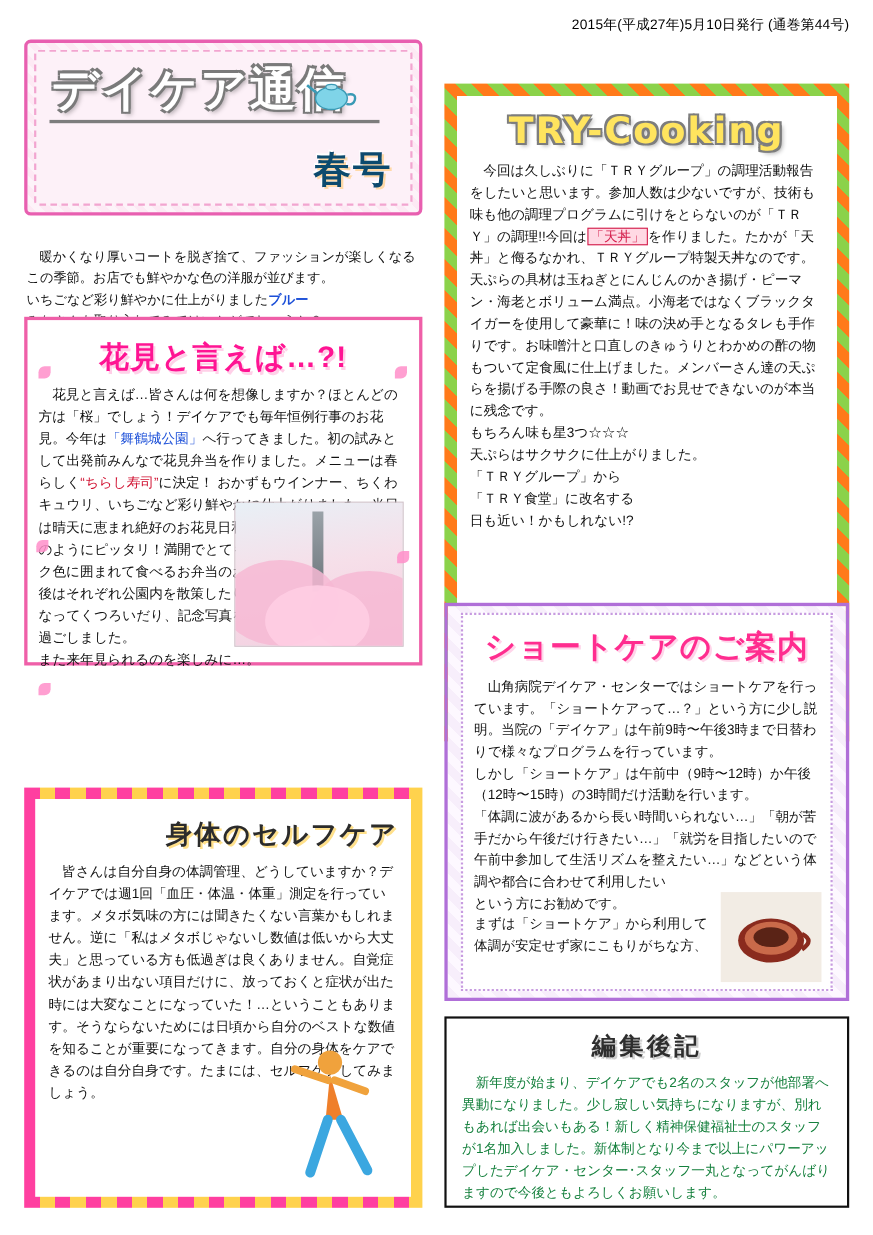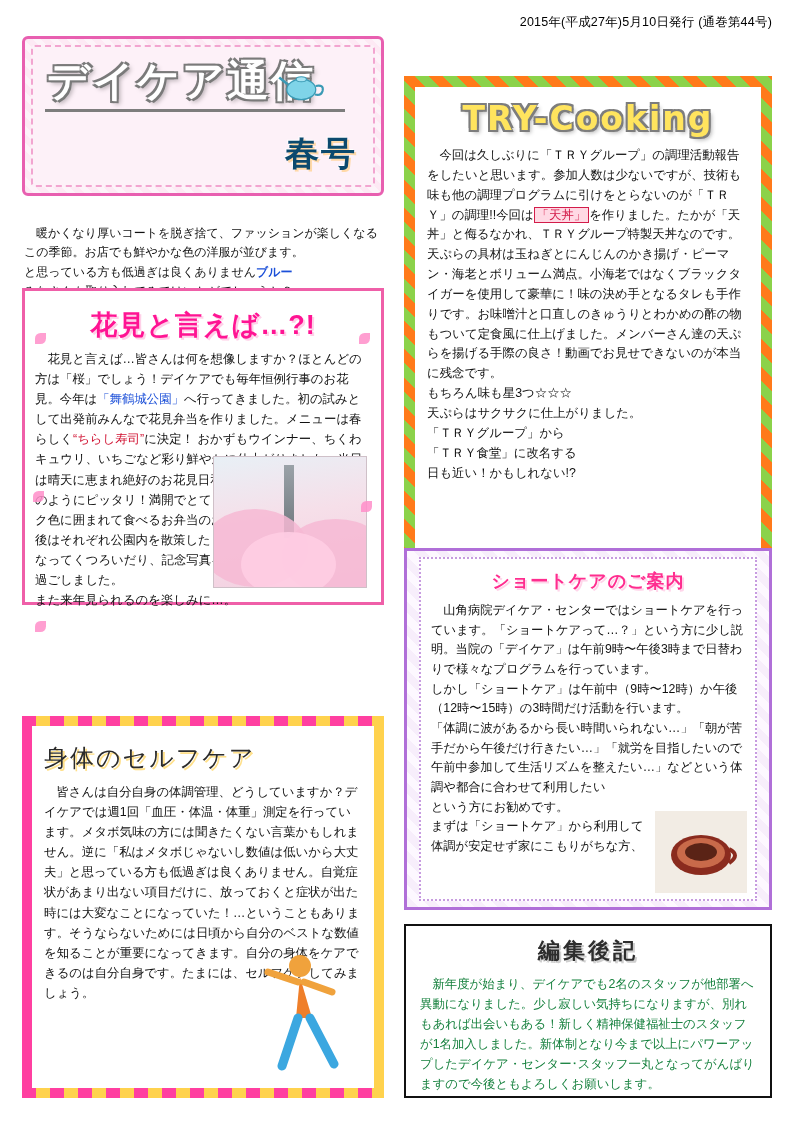--- a/index.html
+++ b/index.html
@@ -147,23 +147,23 @@
     position: absolute;
     left: 22px; top: 716px;
     width: 362px; height: 382px;
     border: 10px solid transparent;
     background:
       linear-gradient(#fff,#fff) padding-box,
       repeating-linear-gradient(90deg,#ff3fa0 0 14px,#ffd24d 14px 28px) border-box;
     padding: 6px 12px;
   }
   .self-care-title {
-    text-align: left;
+    text-align: right;
     font-size: 24px;
-    font-weight: normal;
+    font-weight: bold;
     color: #2b2b2b;
     text-shadow: 2px 2px 0 #ffe08a, -1px -1px 0 #fff;
     margin: 10px 0 8px;
     letter-spacing: 2px;
   }
   .self-care-body {
     font-size: 12.4px;
     line-height: 1.62;
     color: #111;
   }
@@ -236,21 +236,21 @@
   }
   .short-care-inner {
     width: 100%; height: 100%;
     border: 2px dotted #c79be0;
     background: #fff;
     padding: 8px 10px;
     position: relative;
   }
   .short-care-title {
     text-align: center;
-    font-size: 18px;
+    font-size: 28px;
     font-weight: bold;
     color: #ff2d8f;
     text-shadow: 2px 2px 0 #ffd5ea, -1px -1px 0 #fff;
     margin: 2px 0 8px;
     letter-spacing: 1px;
   }
   .short-care-body {
     font-size: 12.3px;
     line-height: 1.6;
     color: #111;
@@ -302,21 +302,21 @@
         <path d="M45 20 q10 -2 8 6 q-2 6 -9 4" fill="none" stroke="#3a9ab5" stroke-width="2.5"></path>
         <path d="M12 18 L2 10" stroke="#3a9ab5" stroke-width="3" fill="none"></path>
         <ellipse cx="28" cy="12" rx="6" ry="3" fill="#a8e4f2" stroke="#3a9ab5" stroke-width="1.2"></ellipse>
       </svg>
     </div>
   </div>
 
   <div class="intro">
     <p>　暖かくなり厚いコートを脱ぎ捨て、ファッションが楽しくなるこの季節。お店でも鮮やかな色の洋服が並びます。</p>
     <p>
-      <span>と思っている方も低過ぎは良くありません</span><span class="blue">ブルー</span>
+      <span>いちごなど彩り鮮やかに仕上がりました</span><span class="blue">ブルー</span>
     </p>
     <p>みなさんも取り入れてみてはいかがでしょうか？</p>
   </div>
 
   <div class="hanami-box">
     <div class="hanami-title">花見と言えば…?!</div>
     <div class="hanami-body">
       <p>
         <span>　花見と言えば…皆さんは何を想像しますか？ほとんどの方は「桜」でしょう！デイケアでも毎年恒例行事のお花見。今年は</span><span class="hl-blue">「舞鶴城公園」</span><span>へ行ってきました。初の試みとして出発前みんなで花見弁当を作りました。メニューは春らしく</span><span class="hl-red">“ちらし寿司”</span><span>に決定！ おかずもウインナー、ちくわキュウリ、いちごなど彩り鮮やかに仕上がりました。当日は晴天に恵まれ絶好のお花見日和。桜の開花も計算したかのようにピッタリ！満開でとてもきれいでした。淡いピンク色に囲まれて食べるお弁当のおいしかったこと！！昼食後はそれぞれ公園内を散策したり、レジャーシートに横になってくつろいだり、記念写真を撮ったりと楽しい時間を過ごしました。</span>
       </p>

